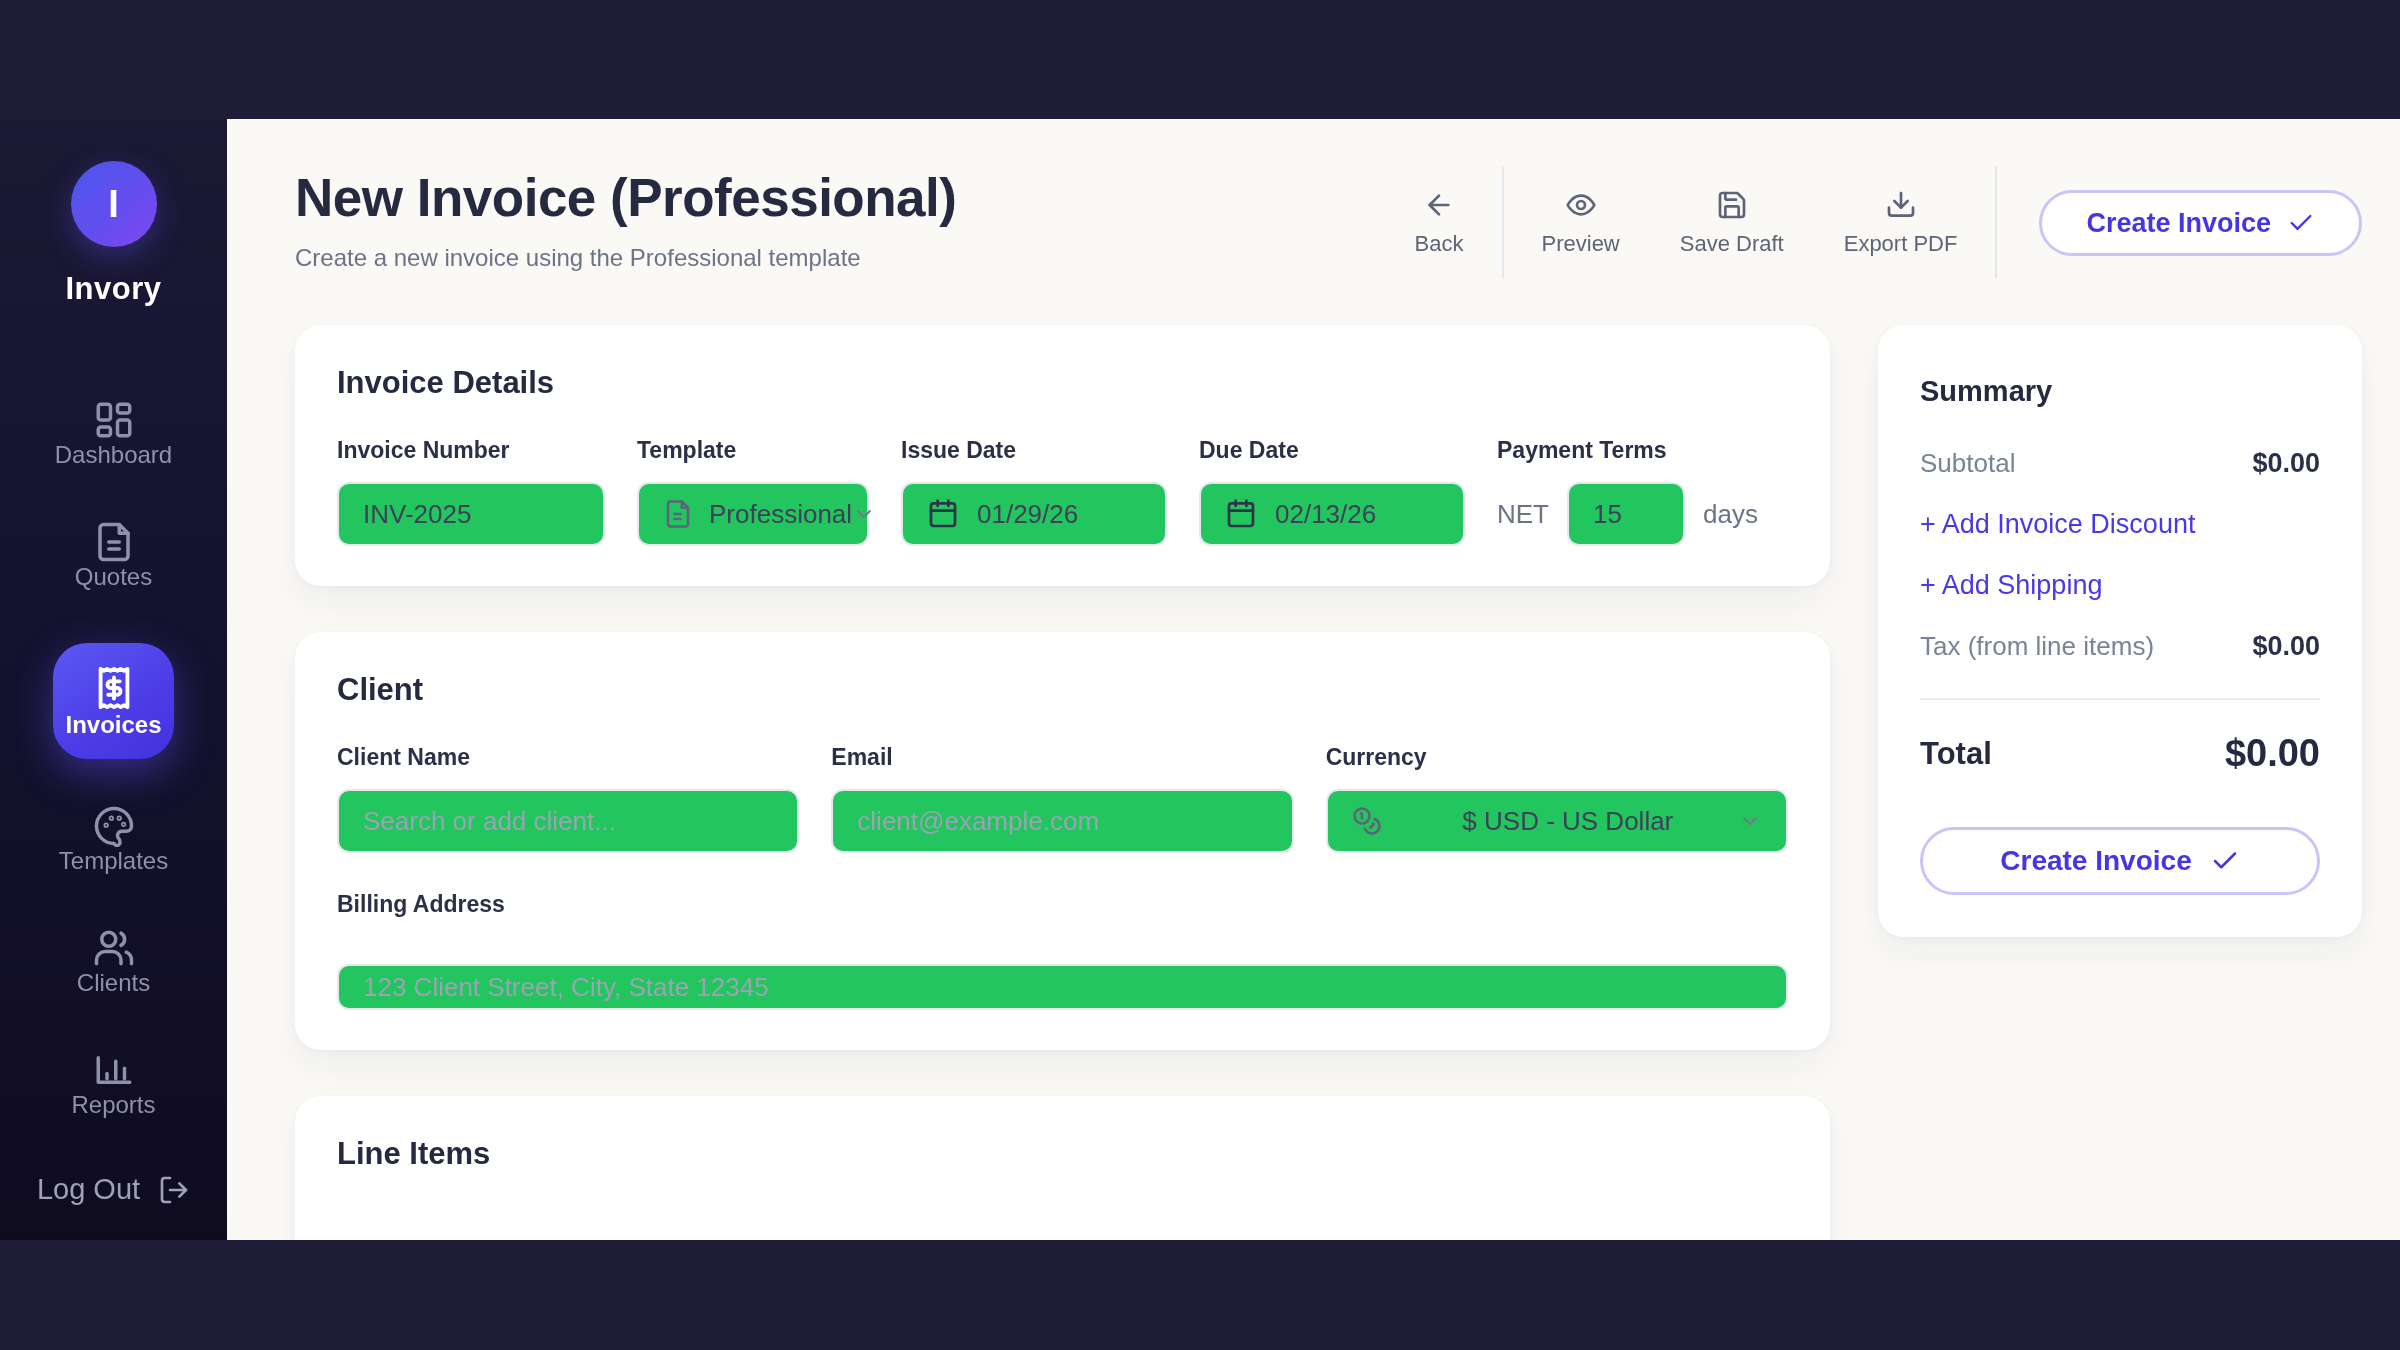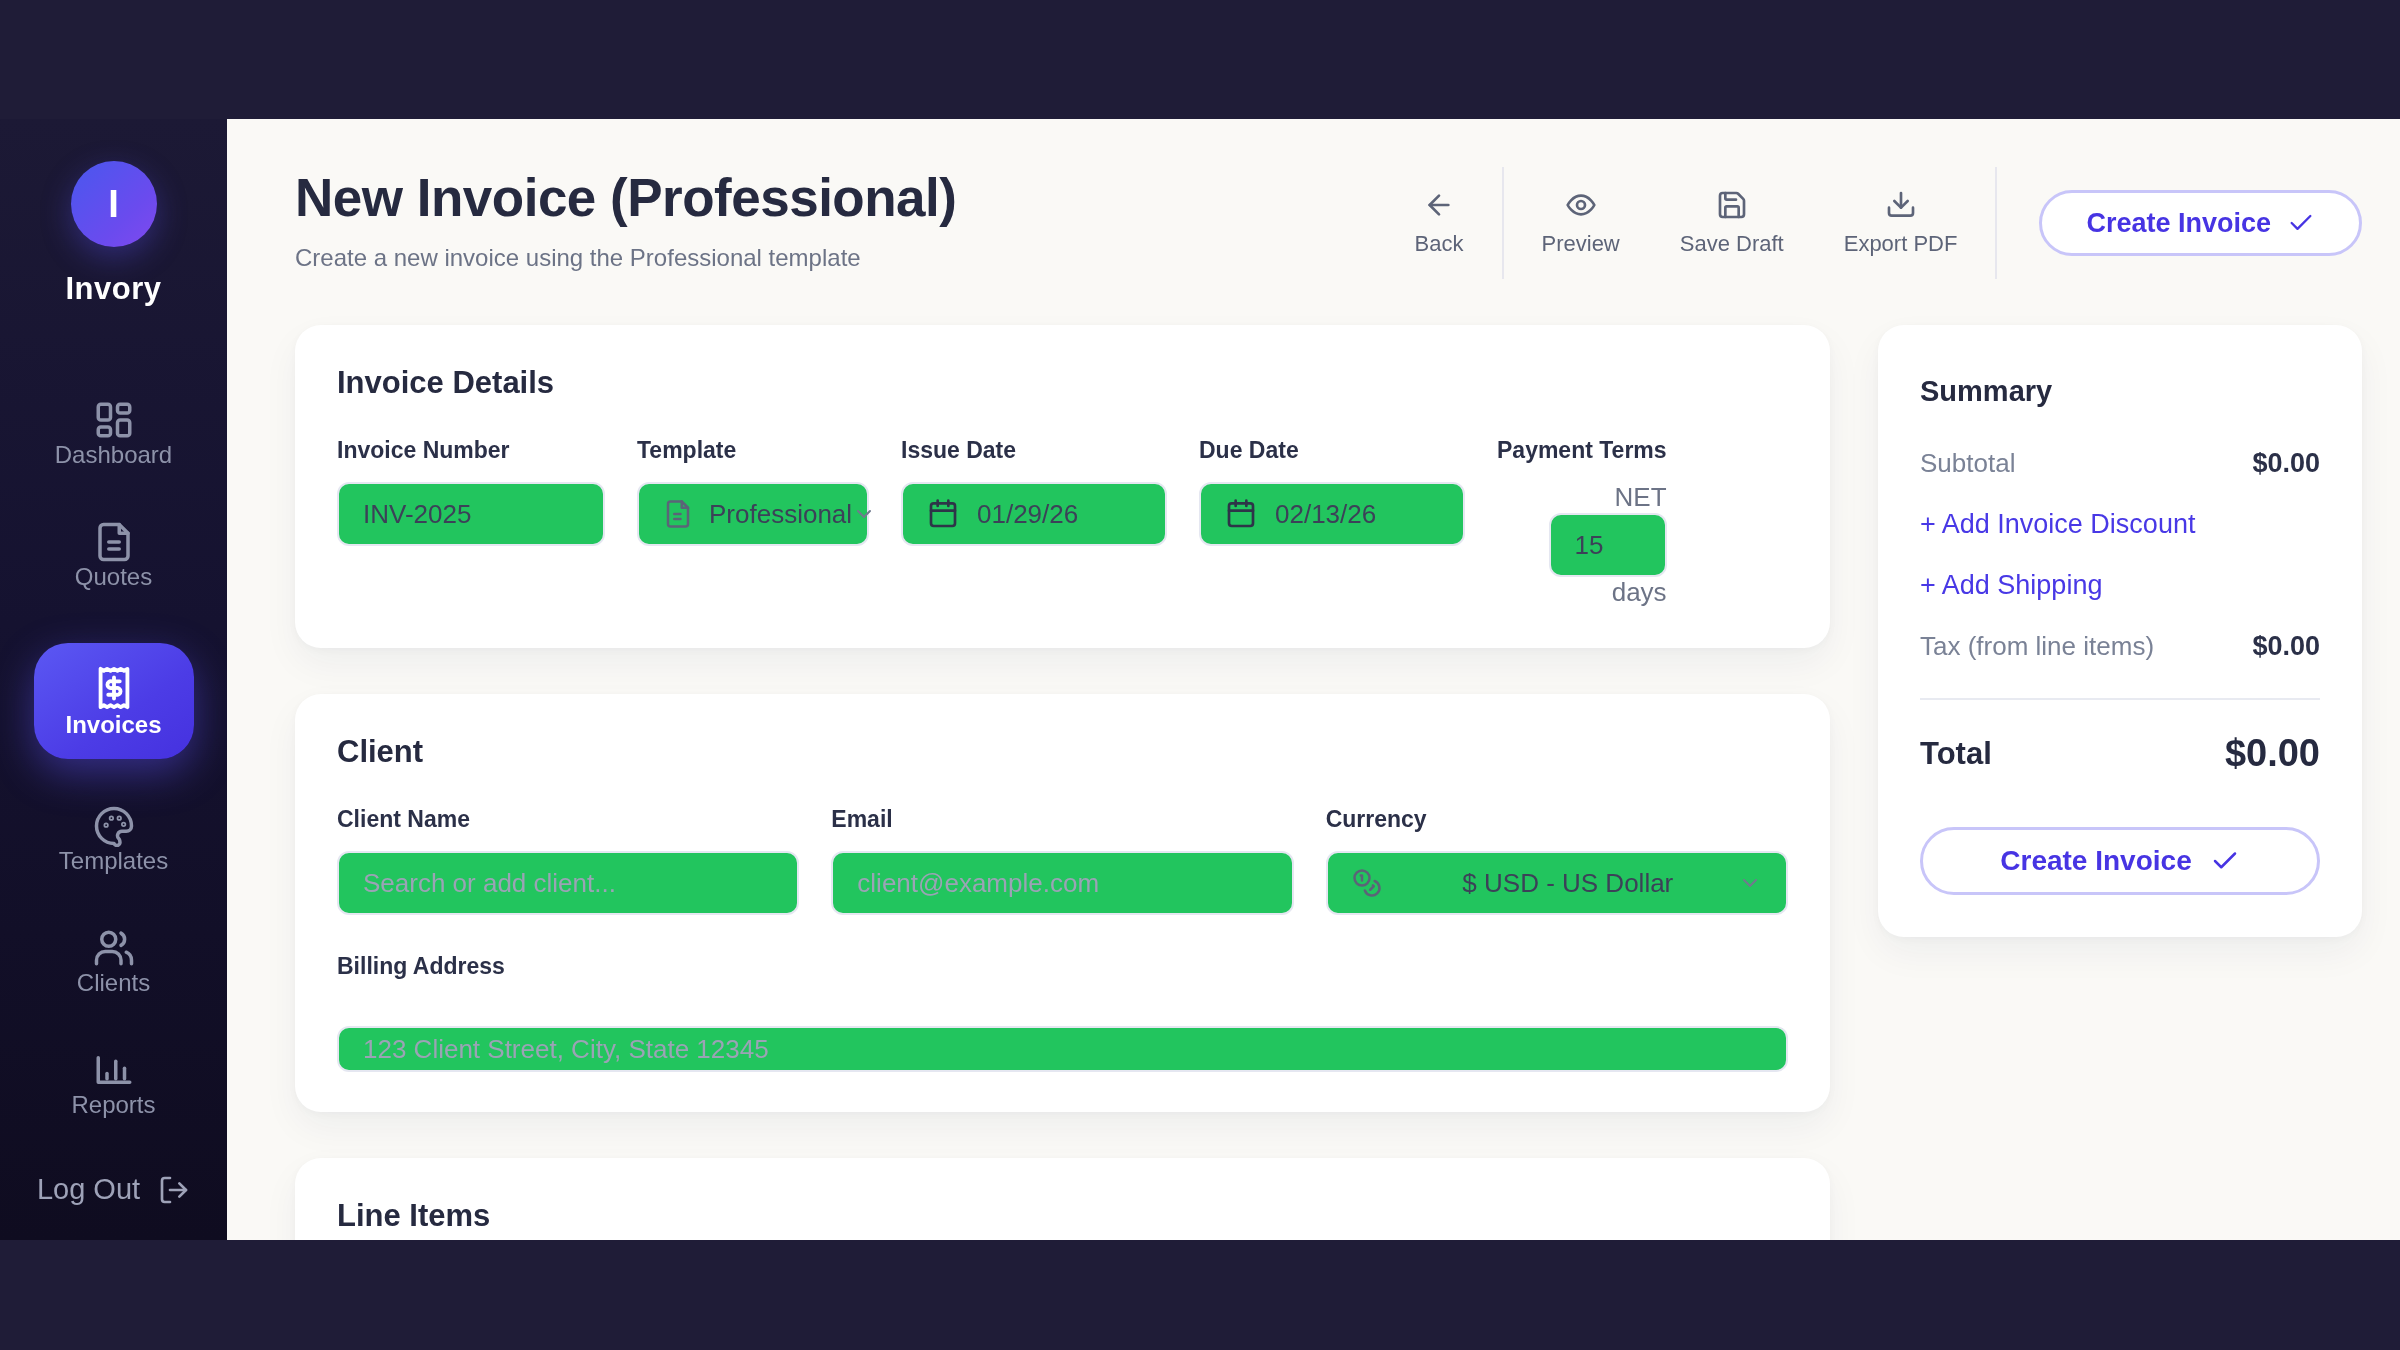--- a/index.html
+++ b/index.html
@@ -28,21 +28,21 @@
   .app-name{color:#ffffff;font-size:31px;font-weight:700;margin-top:24px;letter-spacing:.5px;}
   .nav{margin-top:92px;display:flex;flex-direction:column;align-items:center;width:100%;}
   .nav-item{
     display:flex;flex-direction:column;align-items:center;
     margin-bottom:52px;cursor:pointer;width:176px;
   }
   .nav-item svg{width:42px;height:42px;stroke:#8d92a9;}
   .nav-label{color:#8d92a9;font-size:24px;}
   .nav-item.active{
     background:linear-gradient(145deg,#5b58f3 0%,#4c3ce6 60%,#4531df 100%);
-    border-radius:34px;width:160px;padding:22px 0 20px;
+    border-radius:34px;width:121px;padding:22px 0 20px;
     margin-bottom:46px;
     box-shadow:0 14px 40px rgba(94,82,245,.45);
   }
   .nav-item.active svg{stroke:#ffffff;width:46px;height:46px;}
   .nav-item.active .nav-label{color:#ffffff;font-weight:600;}
   .logout{
     margin-top:auto;margin-bottom:34px;
     display:flex;align-items:center;gap:18px;cursor:pointer;
   }
   .logout-label{color:#9ea2b8;font-size:29px;}
@@ -87,21 +87,21 @@
   }
   .control input{
     border:none;background:transparent;outline:none;width:100%;
     font-family:inherit;font-size:26px;color:#3c4158;padding:0;
   }
   .control input::placeholder{color:#9ba3b5;}
   .control svg{flex:0 0 auto;}
   .select-icon{width:30px;height:30px;stroke:#5b6478;margin-right:16px;}
   .chevron{width:24px;height:24px;stroke:#717a8e;margin-left:auto;}
   .cal-icon{width:32px;height:32px;stroke:#2e3448;margin-right:18px;}
-  .terms-wrap{display:flex;align-items:flex-end;flex-direction:column;}
+  .terms-wrap{display:flex;align-items:center;gap:18px;}
   .terms-side{font-size:26px;color:#6c7386;}
   
   .w-invnum{width:268px;}
   .w-template{width:232px;}
   .w-date{width:266px;}
   .w-terms-input{width:118px;}
   
   .client-cols{display:flex;gap:32px;}
   .client-cols .field{flex:1;min-width:0;}
   .currency-text{flex:1;text-align:center;}

